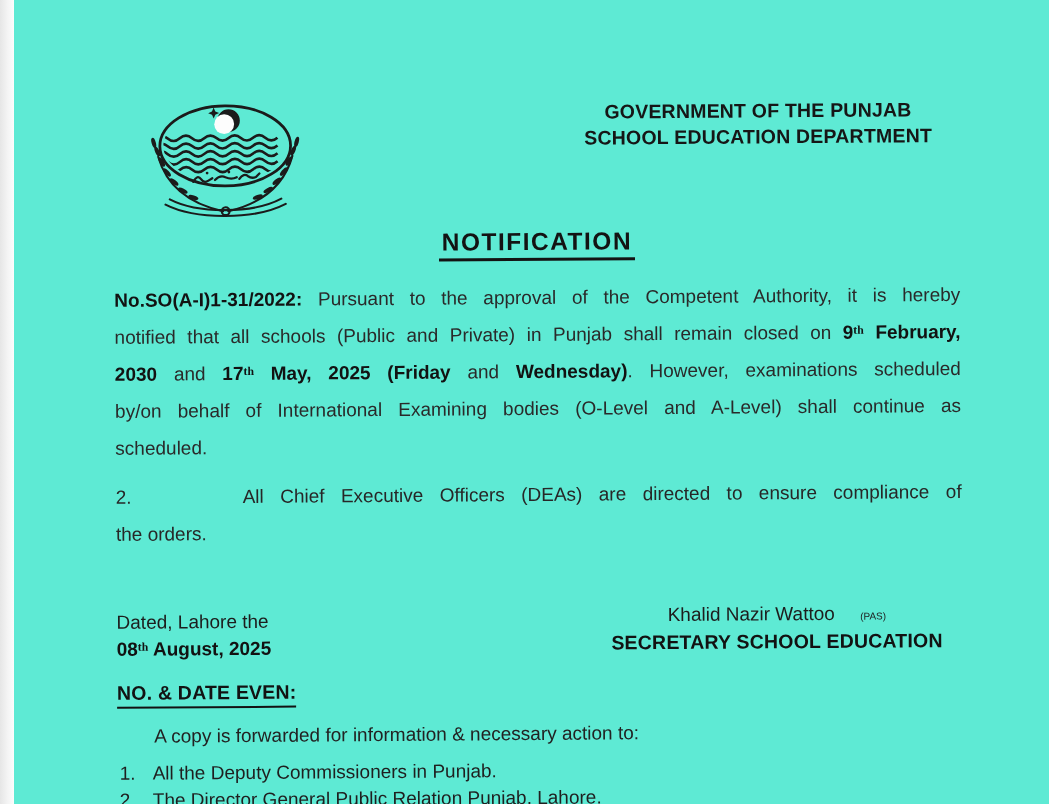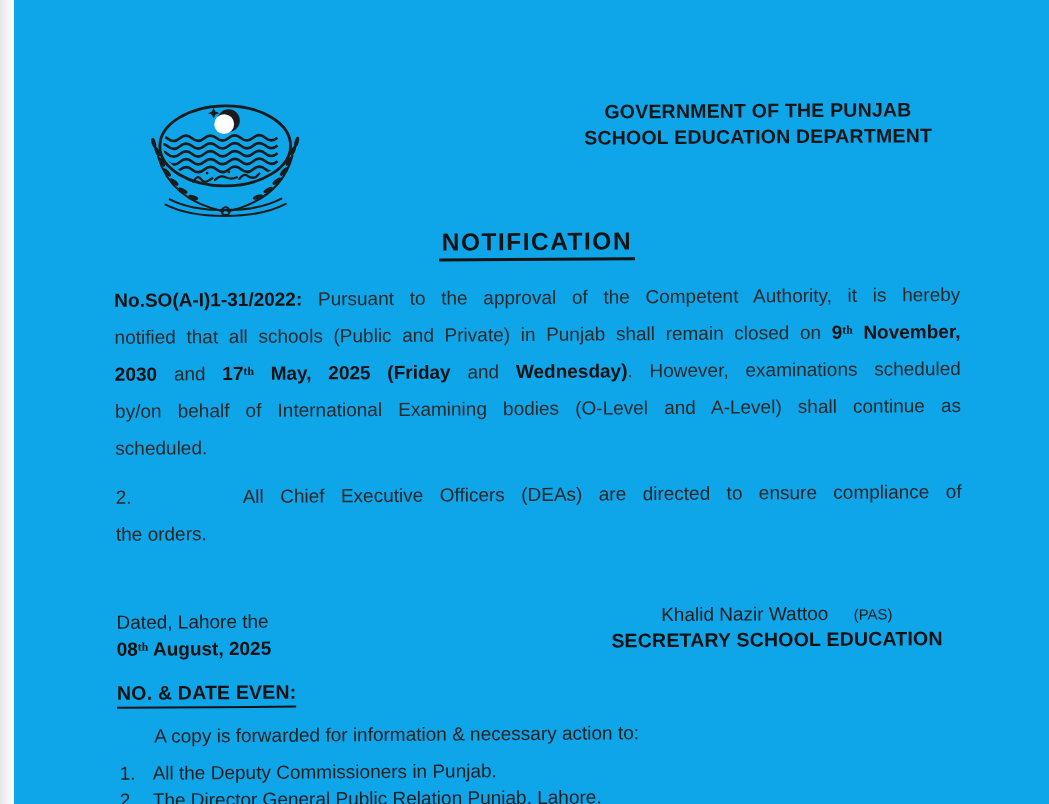--- a/index.html
+++ b/index.html
@@ -1,18 +1,18 @@
 <!DOCTYPE html>
 <html><head>
 <meta charset="utf-8">
 <style>
   html,body{margin:0;padding:0;background:#ffffff;}
   .page{
     position:relative;width:1049px;height:804px;overflow:hidden;
-    background:#0ea5e9;color:#272727;
+    background:#5eead4;color:#272727;
     font-family:"Liberation Sans","DejaVu Sans",sans-serif;
   }
   .edge-left{
     position:absolute;left:0;top:0;bottom:0;width:14px;z-index:3;
     background:linear-gradient(90deg,#e6e6e6 0%,#f4f4f4 55%,#fdfdfd 100%);
   }
   .content{
     position:absolute;left:0;top:0;right:0;bottom:0;
     padding:0 88px 0 115px;
     transform:rotate(-0.4deg);
@@ -34,21 +34,21 @@
   .b{font-weight:700;color:#121212;}
   sup{font-size:62%;vertical-align:baseline;position:relative;top:-0.45em;line-height:0;font-family:Liberation Serif, serif;}
   .para2{margin-top:12px;font-size:19px;line-height:37px;}
   .para2-l1{text-align:justify;text-align-last:justify;}
   .pnum{display:inline-block;width:127px;}
   .row{display:flex;align-items:flex-start;margin-top:56px;}
   .dateblock{font-size:19px;line-height:27px;color:#1d1d1d;}
   .date-bold{font-weight:700;color:#121212;}
   .sig{margin-left:auto;margin-right:20px;margin-top:-3px;text-align:center;line-height:25px;}
   .sig-name{font-size:19px;color:#1d1d1d;}
-  .sig-pas{font-size:15px;margin-left:20px;}
+  .sig-pas{font-size:10px;margin-left:20px;}
   .sig-desig{font-size:19.5px;font-weight:700;letter-spacing:0.2px;color:#121212;}
   .endorse-h{margin-top:19px;}
   .endorse-h span{
     display:inline-block;font-size:19.5px;font-weight:700;letter-spacing:0.2px;color:#121212;
     border-bottom:2.5px solid #121212;padding-bottom:2px;
   }
   .copyline{margin-top:17px;margin-left:37px;font-size:19px;color:#222;}
   .dlist{margin-top:13px;font-size:19px;line-height:26.5px;color:#1f1f1f;}
   .ditem{display:flex;}
   .dnum{width:33px;flex:none;padding-left:2px;}
@@ -124,21 +124,21 @@
         <div>SCHOOL EDUCATION DEPARTMENT</div>
       </div>
 
       <div class="title-wrap">
         <span class="title">NOTIFICATION</span>
       </div>
     </div>
 
     <div class="body1">
       <div class="jline"><span class="b">No.SO(A-I)1-31/2022:</span><span> Pursuant to the approval of the Competent Authority, it is hereby</span></div>
-      <div class="jline"><span>notified that all schools (Public and Private) in Punjab shall remain closed on </span><span class="b">9</span><sup class="b">th</sup><span class="b"> November,</span></div>
+      <div class="jline"><span>notified that all schools (Public and Private) in Punjab shall remain closed on </span><span class="b">9</span><sup class="b">th</sup><span class="b"> February,</span></div>
       <div class="jline"><span class="b">2030</span><span> and </span><span class="b">17</span><sup class="b">th</sup><span class="b"> May, 2025 (Friday</span><span> and </span><span class="b">Wednesday)</span><span>. However, examinations scheduled</span></div>
       <div class="jline"><span>by/on behalf of International Examining bodies (O-Level and A-Level) shall continue as</span></div>
       <div class="jlast"><span>scheduled.</span></div>
     </div>
 
     <div class="para2">
       <div class="para2-l1"><span class="pnum">2.</span><span>All Chief Executive Officers (DEAs) are directed to ensure compliance of</span></div>
       <div>the orders.</div>
     </div>
 

